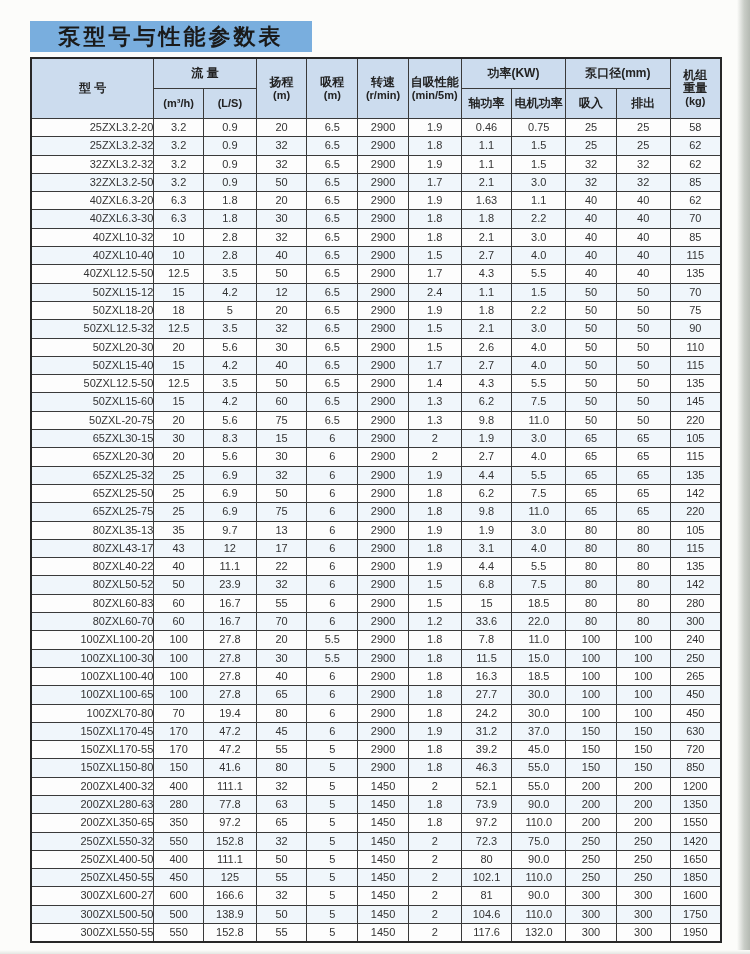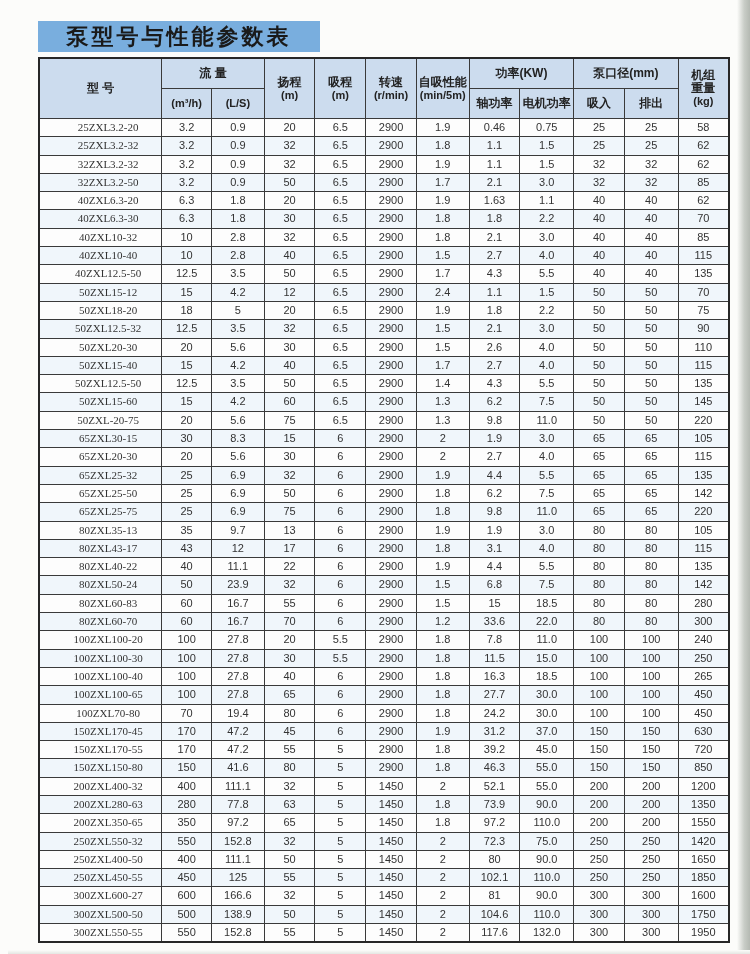--- a/index.html
+++ b/index.html
@@ -2,21 +2,21 @@
 <html><head>
 <meta charset="utf-8">
 <style>
   html,body{margin:0;padding:0;}
   body{
     width:750px;height:954px;position:relative;overflow:hidden;
     background:#fcfcfa;
     font-family:"Liberation Sans","DejaVu Sans",sans-serif;
     color:#2e2e2e;
   }
-  .page{position:absolute;inset:0;margin-left:8px;}
+  .page{position:absolute;inset:0;}
   .title-bar{
     position:absolute;left:30px;top:21px;width:282px;height:31px;
     background:#79aede;
     display:flex;align-items:center;justify-content:center;
     font-size:22px;font-weight:bold;color:#1a1a1a;letter-spacing:3px;
   }
   table.spec{
     position:absolute;left:30px;top:57px;width:692px;
     border-collapse:collapse;table-layout:fixed;
     border:2px solid #272727;
@@ -28,21 +28,21 @@
     padding:0;overflow:hidden;white-space:nowrap;
   }
   thead th{
     background:#ccdcee;
     font-size:12px;font-weight:bold;color:#222;
     height:29px;line-height:13px;
   }
   thead .unit{font-weight:bold;font-size:11px;}
   tbody td{height:17.3px;line-height:17.3px;background:#fdfdfd;font-size:11px;color:#333;}
   tbody tr.alt td{background:#f0f6fb;}
-  tbody td.model{text-align:center;padding-left:15px;font-family:Liberation Serif, serif;}
+  tbody td.model{text-align:right;padding-left:15px;}
   .scan-strip-right{
     position:absolute;top:0;right:0;width:13px;height:954px;
     background:linear-gradient(to right,#fcfcfa 0%,#c9cdc7 55%,#b4b9b2 100%);
   }
   .scan-strip-bottom{
     position:absolute;left:0;bottom:0;width:750px;height:4px;
     background:linear-gradient(to bottom,#fcfcfa,#e4e6e2);
   }
 </style>
 </head>
@@ -449,21 +449,21 @@
           <td>6</td>
           <td>2900</td>
           <td>1.9</td>
           <td>4.4</td>
           <td>5.5</td>
           <td>80</td>
           <td>80</td>
           <td>135</td>
         </tr>
         <tr class="alt">
-          <td class="model">80ZXL50-24</td>
+          <td class="model">80ZXL50-52</td>
           <td>50</td>
           <td>23.9</td>
           <td>32</td>
           <td>6</td>
           <td>2900</td>
           <td>1.5</td>
           <td>6.8</td>
           <td>7.5</td>
           <td>80</td>
           <td>80</td>

